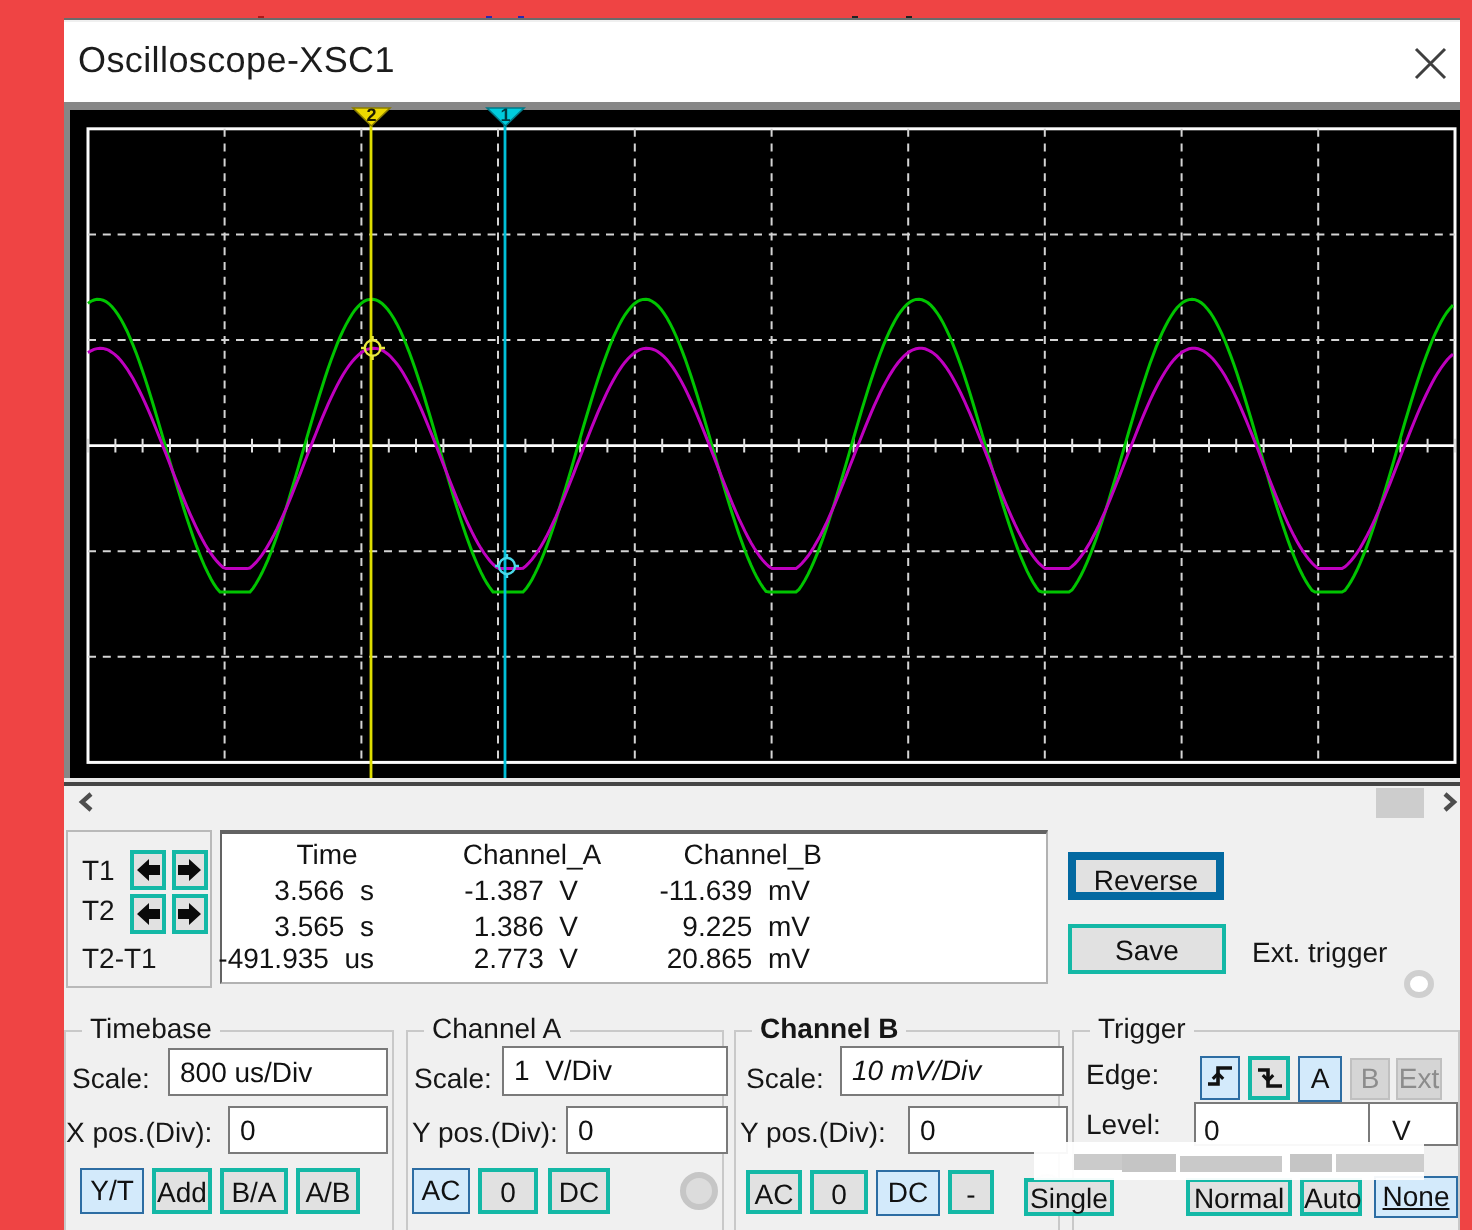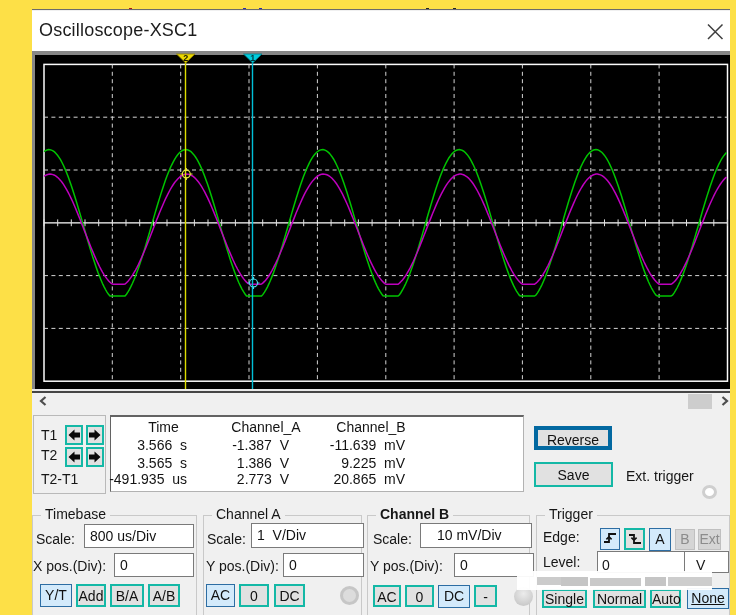--- a/index.html
+++ b/index.html
@@ -1,18 +1,18 @@
 <!DOCTYPE html>
 <html><head>
 <meta charset="utf-8">
 <style>
 *{margin:0;padding:0;box-sizing:border-box;}
 html,body{width:736px;height:615px;background:#ffffff;font-family:"Liberation Sans",sans-serif;overflow:hidden;}
 .abs{position:absolute;}
-#page{position:relative;width:736px;height:615px;background:#fde047;}
+#page{position:relative;width:736px;height:615px;background:#ef4444;}
 #win{position:absolute;left:32px;top:9px;width:698px;height:606px;background:#f0f0f0;border-top:1px solid #6b6b6b;}
 #titlebar{position:absolute;left:0;top:1px;width:698px;height:40px;background:#ffffff;}
 #title{position:absolute;left:7px;top:10px;font-size:18px;line-height:18px;color:#1c1c1c;letter-spacing:0.2px;}
 .dot{position:absolute;top:-1px;width:3px;height:2px;}
 #scope{position:absolute;left:0px;top:41px;width:698px;height:342px;background:#000;}
 #sbar{position:absolute;left:0px;top:383px;width:698px;height:21px;background:#f0f0f0;}
 #thumb{position:absolute;left:656px;top:1px;width:24px;height:15px;background:#cdcdcd;}
 .lbl{position:absolute;font-size:14px;color:#161616;white-space:nowrap;}
 .btn{position:absolute;background:#e1e1e1;border:2px solid #14b8a6;font-size:14px;color:#111;text-align:center;font-family:"Liberation Sans",sans-serif;}
 .sel{background:#d3eafb;border:1px solid #2d6da3;}
@@ -113,21 +113,21 @@
     <svg class="abs" style="left:36px;top:441px;" width="12" height="12" viewBox="0 0 12 12">
         <path d="M6.5,0.5 L0.5,6 L6.5,11.5 L6.5,8.5 L12,8.5 L12,3.5 L6.5,3.5 Z" fill="#0a0a0a"></path>
       </svg>
     <svg class="abs" style="left:57px;top:441px;" width="12" height="12" viewBox="0 0 12 12">
         <path d="M5.5,0.5 L11.5,6 L5.5,11.5 L5.5,8.5 L0,8.5 L0,3.5 L5.5,3.5 Z" fill="#0a0a0a"></path>
       </svg>
 
     <div class="abs" style="left:78px;top:405px;width:414px;height:77px;background:#fff;border-top:2px solid #636363;border-left:1px solid #636363;border-right:1px solid #b2b2b2;border-bottom:1px solid #b2b2b2;"></div>
     <div class="cell" style="left:99px;top:409px;width:65px;text-align:center;">Time</div>
     <div class="cell" style="left:194px;top:409px;width:80px;text-align:center;">Channel_A</div>
-    <div class="cell" style="left:299px;top:409px;width:80px;text-align:center;">Channel_B</div>
+    <div class="cell" style="left:299px;top:409px;width:80px;text-align:right;">Channel_B</div>
     <div class="cell" style="left:75px;top:427px;width:80px;">3.566&nbsp; s</div>
     <div class="cell" style="left:177px;top:427px;width:80px;">-1.387&nbsp; V</div>
     <div class="cell" style="left:293px;top:427px;width:80px;">-11.639&nbsp; mV</div>
     <div class="cell" style="left:75px;top:445px;width:80px;">3.565&nbsp; s</div>
     <div class="cell" style="left:177px;top:445px;width:80px;">1.386&nbsp; V</div>
     <div class="cell" style="left:293px;top:445px;width:80px;">9.225&nbsp; mV</div>
     <div class="cell" style="left:75px;top:461px;width:80px;">-491.935&nbsp; us</div>
     <div class="cell" style="left:177px;top:461px;width:80px;">2.773&nbsp; V</div>
     <div class="cell" style="left:293px;top:461px;width:80px;">20.865&nbsp; mV</div>
 
@@ -161,21 +161,21 @@
     <div class="lbl" style="left:175px;top:521px;">Scale:</div>
     <div class="inp" style="left:219px;top:513px;width:113px;height:25px;line-height:23px;padding-left:5px;">1&nbsp;&nbsp;V/Div</div>
     <div class="lbl" style="left:174px;top:548px;">Y pos.(Div):</div>
     <div class="inp" style="left:251px;top:543px;width:81px;height:24px;line-height:22px;padding-left:5px;">0</div>
     <div class="btn sel" style="left:174px;top:574px;width:29px;height:23px;line-height:21px;">AC</div>
     <div class="btn" style="left:207px;top:574px;width:30px;height:23px;line-height:21px;">0</div>
     <div class="btn" style="left:242px;top:574px;width:31px;height:23px;line-height:21px;">DC</div>
     <div class="abs" style="left:308px;top:576px;width:19px;height:19px;border-radius:50%;border:3px solid #c6c6c6;background:#dcdcdc;"></div>
 
     <div class="lbl" style="left:341px;top:521px;">Scale:</div>
-    <div class="inp" style="left:388px;top:513px;width:112px;height:25px;line-height:23px;padding-left:16px;">10 mV/Div</div>
+    <div class="inp" style="left:388px;top:513px;width:112px;height:25px;line-height:23px;padding-left:5px;font-style:italic;">10 mV/Div</div>
     <div class="lbl" style="left:338px;top:548px;">Y pos.(Div):</div>
     <div class="inp" style="left:422px;top:543px;width:80px;height:24px;line-height:22px;padding-left:5px;">0</div>
     <div class="btn" style="left:341px;top:575px;width:28px;height:22px;line-height:20px;">AC</div>
     <div class="btn" style="left:373px;top:575px;width:29px;height:22px;line-height:20px;">0</div>
     <div class="btn sel" style="left:406px;top:575px;width:32px;height:23px;line-height:21px;">DC</div>
     <div class="btn" style="left:442px;top:575px;width:23px;height:22px;line-height:20px;">-</div>
     <div class="abs" style="left:482px;top:577px;width:19px;height:19px;border-radius:50%;background:radial-gradient(circle at 50% 35%,#ececec,#bfbfbf);"></div>
 
     <div class="lbl" style="left:511px;top:519px;">Edge:</div>
     <div class="btn sel" style="left:568px;top:518px;width:20px;height:22px;"><svg width="16" height="18" viewBox="0 0 16 18">
@@ -187,21 +187,21 @@
           <path d="M7,7 L4.4,4.4 M7,7 L9.6,4.4" stroke="#111" stroke-width="1.6" fill="none" transform="translate(0,3.2)"></path>
         </svg></div>
     <div class="btn sel" style="left:617px;top:518px;width:22px;height:23px;line-height:21px;">A</div>
     <div class="btn dis" style="left:643px;top:519px;width:20px;height:21px;line-height:19px;">B</div>
     <div class="btn dis" style="left:666px;top:519px;width:23px;height:21px;line-height:19px;">Ext</div>
     <div class="lbl" style="left:511px;top:544px;">Level:</div>
     <div class="inp" style="left:565px;top:541px;width:132px;height:22px;"></div>
     <div class="abs" style="left:652px;top:541px;width:1px;height:22px;background:#7a7a7a;"></div>
     <div class="lbl" style="left:570px;top:547px;">0</div>
     <div class="lbl" style="left:664px;top:547px;">V</div>
-    <div class="btn" style="left:510px;top:579px;width:45px;height:19px;line-height:17px;">Single</div>
+    <div class="btn" style="left:480px;top:579px;width:45px;height:19px;line-height:17px;">Single</div>
     <div class="btn" style="left:561px;top:579px;width:53px;height:19px;line-height:17px;">Normal</div>
     <div class="btn" style="left:618px;top:579px;width:31px;height:19px;line-height:17px;">Auto</div>
     <div class="btn sel" style="left:655px;top:578px;width:42px;height:21px;line-height:19px;text-decoration:underline;">None</div>
 
     <div class="abs" style="left:485px;top:561px;width:195px;height:19px;background:rgba(255,255,255,0.95);"></div>
     <div class="abs" style="left:505px;top:567px;width:24px;height:8px;background:#cbcbcb;"></div>
     <div class="abs" style="left:529px;top:567px;width:27px;height:9px;background:#c5c5c5;"></div>
     <div class="abs" style="left:558px;top:568px;width:51px;height:8px;background:#c9c9c9;"></div>
     <div class="abs" style="left:613px;top:567px;width:21px;height:9px;background:#c5c5c5;"></div>
     <div class="abs" style="left:636px;top:567px;width:44px;height:9px;background:#cdcdcd;"></div>

